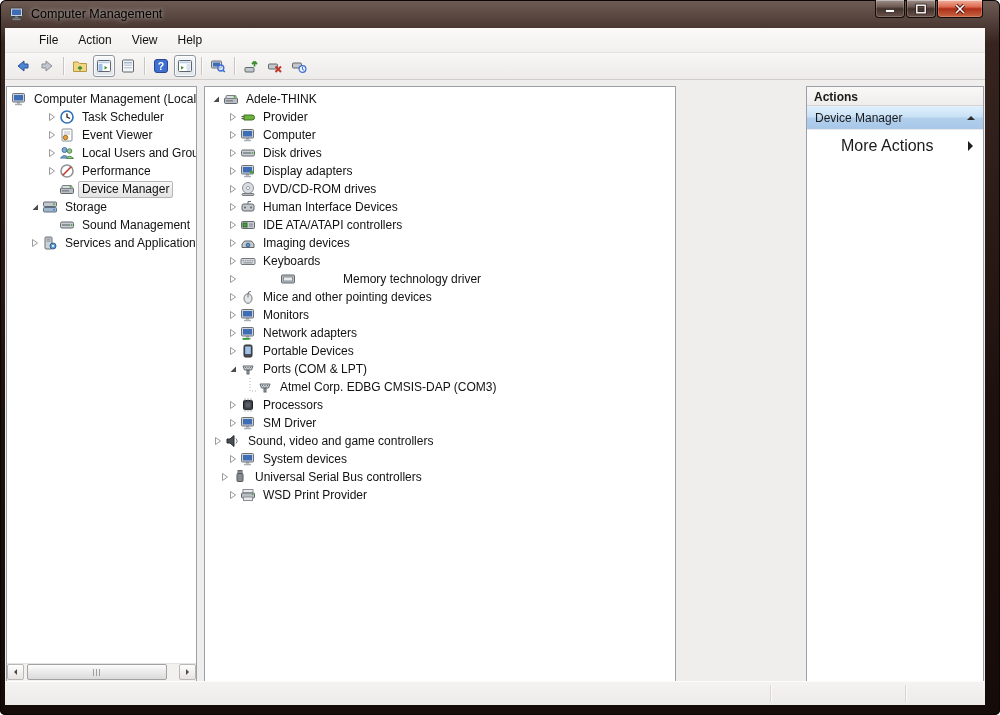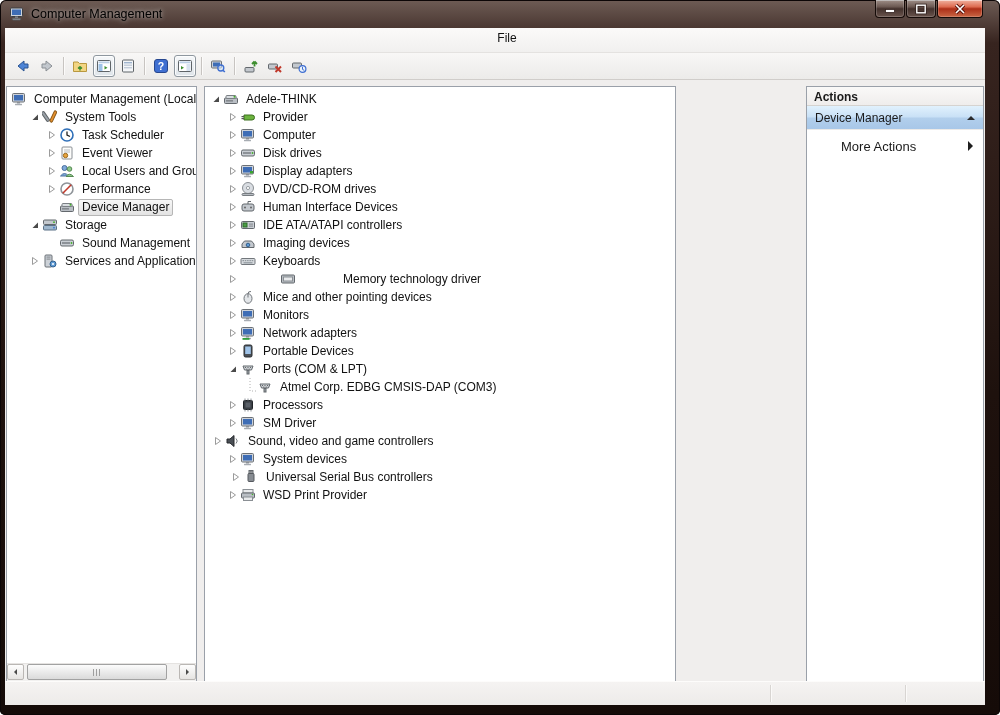--- a/index.html
+++ b/index.html
@@ -17,21 +17,21 @@
   .winbtn{height:18px;box-sizing:border-box;border:1px solid #150b08;border-top:none;
        border-radius:0 0 4px 4px;display:flex;align-items:center;justify-content:center;
        box-shadow:inset 0 1px 0 rgba(255,255,255,.45),inset 0 0 0 1px rgba(255,255,255,.18);}
   .winbtn.min,.winbtn.max{width:30px;
        background:linear-gradient(rgba(200,185,178,.55),rgba(115,95,88,.4) 40%,rgba(45,28,24,.6) 52%,rgba(125,100,92,.45));}
   .winbtn.close{width:46px;
        background:linear-gradient(#f0b2a0,#dd6a50 40%,#ad2f18 52%,#c96644);}
   
   .client{position:absolute;left:5px;right:15px;top:28px;bottom:10px;background:#f0eeed;}
   .menubar{position:absolute;left:0;right:0;top:0;height:24px;display:flex;align-items:center;
-       padding-left:24px;background:linear-gradient(#fbfaf9,#f1f0ef);border-bottom:1px solid #e4e2e0;flex-direction:column;}
+       padding-left:24px;background:linear-gradient(#fbfaf9,#f1f0ef);border-bottom:1px solid #e4e2e0;}
   .menu-item{padding:3px 10px 4px;font-size:12px;color:#111;}
   .toolbarbar{position:absolute;left:0;right:0;top:25px;height:26px;display:flex;align-items:center;
        padding-left:6px;background:linear-gradient(#f8f7f6,#ecebe9);border-bottom:1px solid #d0cdca;}
   .tbtn{width:22px;height:22px;display:flex;align-items:center;justify-content:center;
        margin:0 1px;border-radius:3px;box-sizing:border-box;}
   .tbtn.toggled{border:1px solid #8e979f;background:linear-gradient(#f6f8fa,#dfe5ea);
        box-shadow:inset 0 0 0 1px rgba(255,255,255,.8);}
   .tsep{width:1px;height:18px;background:#c7c4c1;box-shadow:1px 0 0 #fcfbfa;margin:0 4px;}
   .content{position:absolute;left:0;right:0;top:52px;bottom:23px;background:#f0eeed;}
   .pane{position:absolute;top:6px;bottom:0;background:#fff;border:1px solid #9aa0a9;box-sizing:border-box;}
@@ -60,21 +60,21 @@
   .tri.right{border-left-color:#4a4a4a;margin-right:-3px;}
   
   .actions-header{height:19px;box-sizing:border-box;padding:3px 7px 0;font-size:12px;font-weight:bold;color:#1a1a1a;
        background:linear-gradient(#faf9f8,#efedec);border-bottom:1px solid #d6d3d0;}
   .action-group-row{height:23px;display:flex;align-items:center;padding:0 8px;font-size:12px;color:#1a1a1a;
        background:linear-gradient(#e1f1fd 0%,#c8e0f6 49%,#b2cfec 51%,#a8c7e8 100%);
        border-bottom:1px solid #eceae8;}
   .chev-up{margin-left:auto;width:0;height:0;border:4px solid transparent;border-bottom-color:#2b2b2b;
        border-top-width:0;}
   .action-item-row{height:22px;display:flex;align-items:center;margin-top:5px;padding-left:34px;
-       font-size:13px;color:#1a1a1a;}
+       font-size:16px;color:#1a1a1a;}
   .arr-right{margin-left:auto;margin-right:10px;width:0;height:0;border:5px solid transparent;
        border-left-color:#1e1e1e;border-right-width:0;}
   
   .statusbar{position:absolute;left:0;right:0;bottom:0;height:23px;
        background:linear-gradient(#f5f3f2,#edebe9);border-top:1px solid #fdfcfb;}
   .ssep{position:absolute;top:3px;bottom:3px;width:1px;background:#d8d5d2;box-shadow:1px 0 0 #fbfaf9;}
 </style>
 </head>
 <body>
 
@@ -236,34 +236,20 @@
               <span class="ticon">
                 <svg width="16" height="16" viewBox="0 0 16 16">
                   <rect x="1.5" y="2.5" width="12" height="8.5" rx="1" fill="#cdd2d9" stroke="#6b7076"></rect>
                   <rect x="3" y="4" width="9" height="5.5" fill="#3e6db5"></rect>
                   <rect x="6" y="11" width="3" height="1.5" fill="#8a8f95"></rect>
                   <rect x="4" y="12.7" width="7" height="1.6" rx="0.5" fill="#a7acb2"></rect>
                 </svg>
               </span>
               <span class="tlabel">Computer Management (Local)</span>
             </div>
-            <div class="tree-row" style="padding-left: 21px;">
-              <span class="expander">
-                <svg width="10" height="10" viewBox="0 0 10 10">
-                  <path d="M8 2.5 V8 H2.5 Z" fill="#4a4a4a"></path>
-                </svg>
-              </span>
-              <span class="ticon">
-                <svg width="16" height="16" viewBox="0 0 16 16">
-                  <rect x="2" y="2" width="3" height="11" rx="1.2" transform="rotate(-35 3.5 7.5)" fill="#9aa1a8" stroke="#5f6468"></rect>
-                  <rect x="10" y="1.5" width="2.6" height="12" rx="1.2" transform="rotate(25 11.3 7.5)" fill="#e8912d" stroke="#8a5a1a"></rect>
-                </svg>
-              </span>
-              <span class="tlabel">System Tools</span>
-            </div>
             <div class="tree-row" style="padding-left: 38px;">
               <span class="expander">
                 <svg width="10" height="10" viewBox="0 0 10 10">
                   <path d="M2.5 1.5 L7.5 5 L2.5 8.5 Z" fill="#fff" stroke="#9b9b9b"></path>
                 </svg>
               </span>
               <span class="ticon">
                 <svg width="16" height="16" viewBox="0 0 16 16">
                   <circle cx="8" cy="8" r="6" fill="#fff" stroke="#2f6fb8" stroke-width="1.6"></circle>
                   <path d="M8 4.5 V8 L11 9.5" stroke="#222" stroke-width="1.3" fill="none"></path>
@@ -731,21 +717,21 @@
               <span class="ticon">
                 <svg width="16" height="16" viewBox="0 0 16 16">
                   <rect x="1.5" y="2.5" width="12" height="8.5" rx="1" fill="#cdd2d9" stroke="#6b7076"></rect>
                   <rect x="3" y="4" width="9" height="5.5" fill="#3e6db5"></rect>
                   <rect x="6" y="11" width="3" height="1.5" fill="#8a8f95"></rect>
                   <rect x="4" y="12.7" width="7" height="1.6" rx="0.5" fill="#a7acb2"></rect>
                 </svg>
               </span>
               <span class="tlabel">System devices</span>
             </div>
-            <div class="tree-row" style="padding-left: 24px;">
+            <div class="tree-row" style="padding-left: 13px;">
               <span class="expander">
                 <svg width="10" height="10" viewBox="0 0 10 10">
                   <path d="M2.5 1.5 L7.5 5 L2.5 8.5 Z" fill="#fff" stroke="#9b9b9b"></path>
                 </svg>
               </span>
               <span class="ticon">
                 <svg width="16" height="16" viewBox="0 0 16 16">
                   <rect x="6" y="1.5" width="4" height="3" fill="#b9bec4" stroke="#63686d"></rect>
                   <rect x="5" y="4.5" width="6" height="8" rx="1" fill="#878c92" stroke="#55595e"></rect>
                   <rect x="6.8" y="2.2" width="0.9" height="1.4" fill="#555"></rect>

